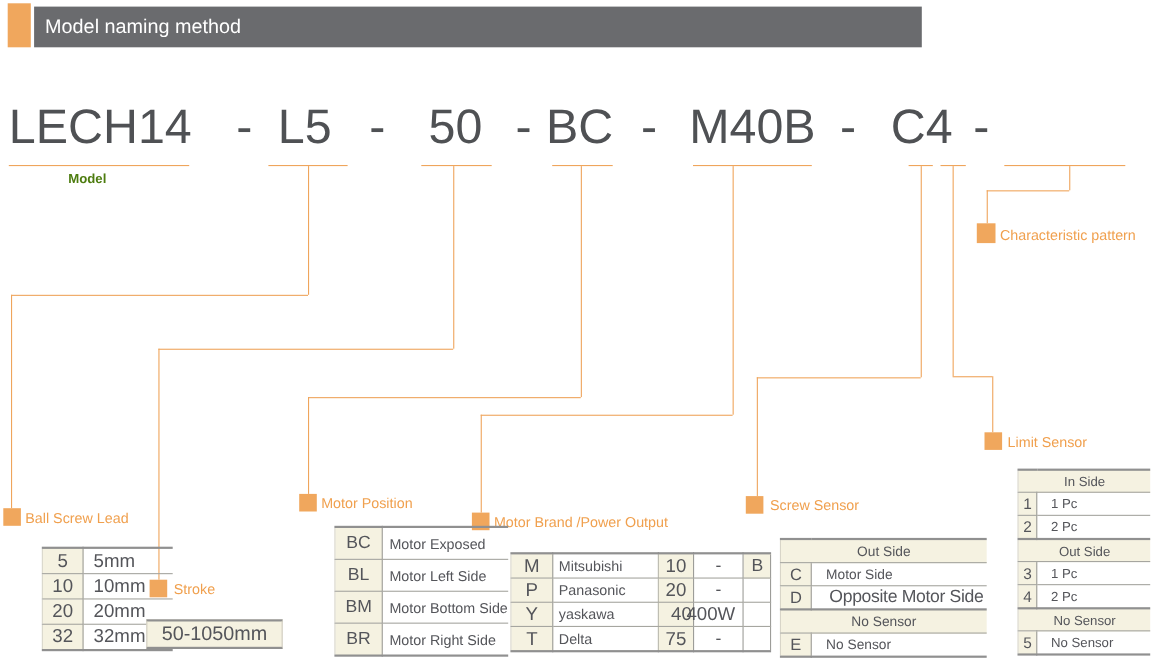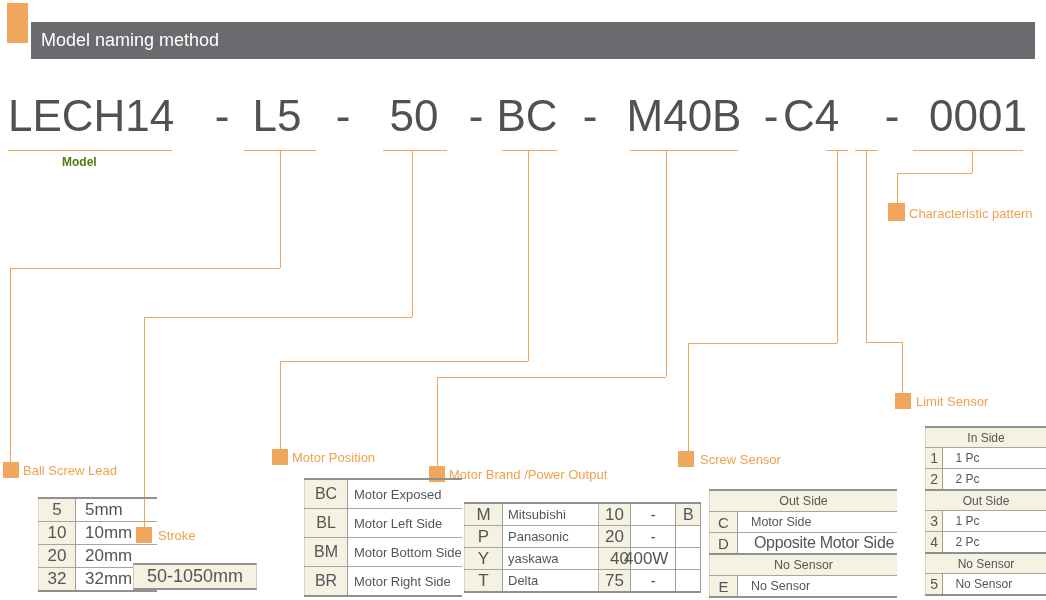--- a/index.html
+++ b/index.html
@@ -1,21 +1,21 @@
 <!DOCTYPE html>
 <html><head>
 <meta charset="utf-8">
 <style>
   html,body{margin:0;padding:0;background:#ffffff;}
   .canvas{position:relative;width:1046px;height:600px;background:#ffffff;overflow:hidden;
           font-family:"Liberation Sans", sans-serif;}
 
   
   .hdr-sq{position:absolute;left:7px;top:3px;width:21px;height:40px;background:#F0A75D;}
-  .hdr-bar{position:absolute;left:31px;top:22px;width:1004px;height:37px;background:#6A6B6E;}
+  .hdr-bar{position:absolute;left:31px;top:6px;width:807px;height:37px;background:#6A6B6E;}
   .hdr-title{position:absolute;left:10px;top:0;height:37px;line-height:37px;
              color:#ffffff;font-size:18px;white-space:nowrap;}
 
   
   .seg{position:absolute;top:94px;font-size:44px;line-height:44px;color:#4F5154;white-space:nowrap;}
   .seg.c{transform:translateX(-50%);}
 
   
   .u,.hl{position:absolute;height:1px;background:#EFA55C;}
   .vl{position:absolute;width:1px;background:#EFA55C;}
@@ -80,23 +80,22 @@
   <span class="seg" style="left:8px;">LECH14</span>
   <span class="seg c" style="left:222px;">-</span>
   <span class="seg c" style="left:277px;">L5</span>
   <span class="seg c" style="left:343px;">-</span>
   <span class="seg c" style="left:414px;">50</span>
   <span class="seg c" style="left:476px;">-</span>
   <span class="seg c" style="left:527px;">BC</span>
   <span class="seg c" style="left:590px;">-</span>
   <span class="seg c" style="left:684px;">M40B</span>
   <span class="seg c" style="left:771px;">-</span>
-  <span class="seg c" style="left:811px;">C4</span>
+  <span class="seg c" style="left:838px;">C4</span>
   <span class="seg c" style="left:892px;">-</span>
-  <span class="seg c" style="left:978px;">0001</span>
 
   <div class="u" style="left:8px;top:150px;width:164px;"></div>
   <div class="u" style="left:244px;top:150px;width:72px;"></div>
   <div class="u" style="left:383px;top:150px;width:64px;"></div>
   <div class="u" style="left:502px;top:150px;width:55px;"></div>
   <div class="u" style="left:630px;top:150px;width:108px;"></div>
   <div class="u" style="left:826px;top:150px;width:22px;"></div>
   <div class="u" style="left:855px;top:150px;width:23px;"></div>
   <div class="u" style="left:913px;top:150px;width:110px;"></div>
 

